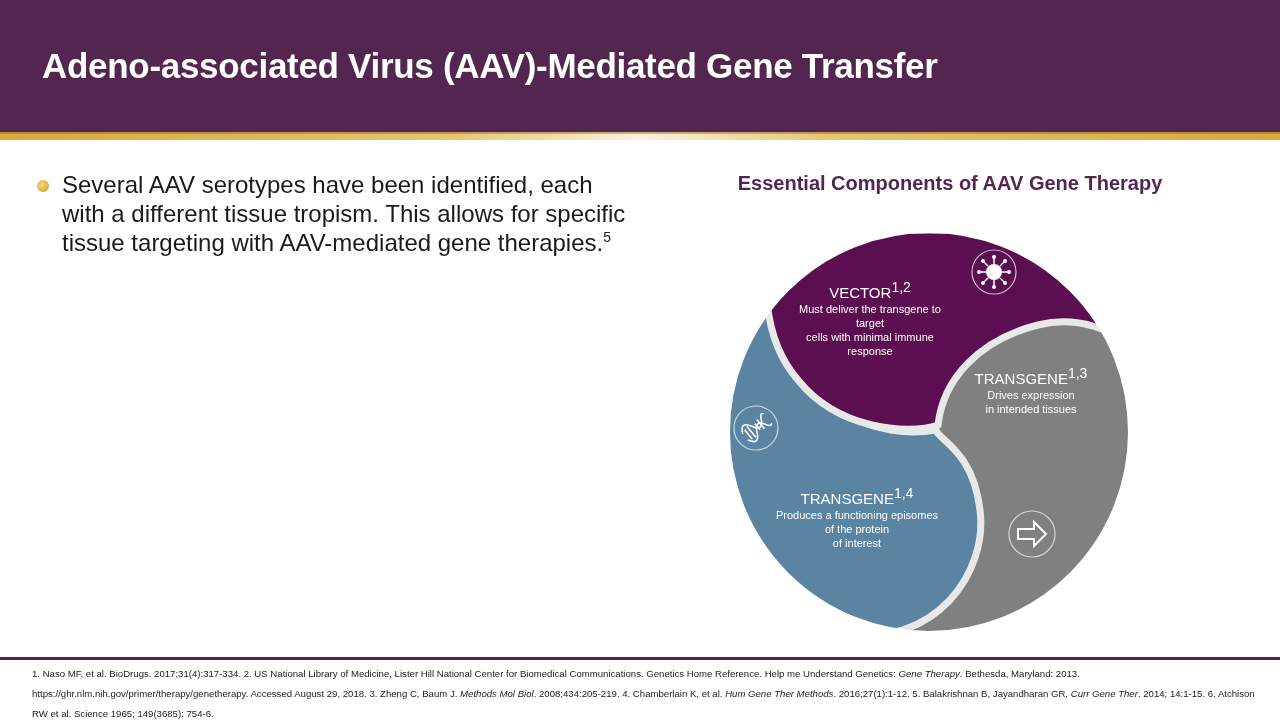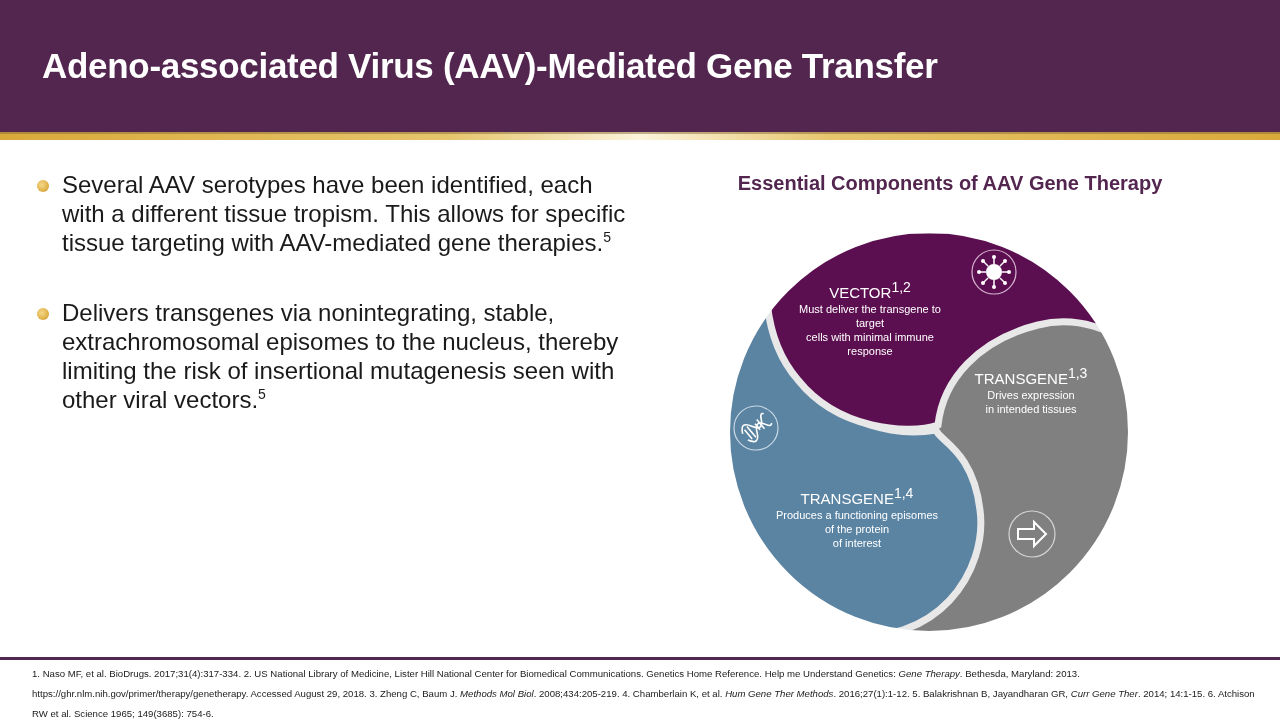--- a/index.html
+++ b/index.html
@@ -34,24 +34,20 @@
 
 <div class="header">
   <div class="header-title">Adeno-associated Virus (AAV)-Mediated Gene Transfer</div>
 </div>
 <div class="gold-bar"></div>
 
 <div class="bullets">
   <div class="bullet">
     <span class="dot"></span>
     <span>Several AAV serotypes have been identified, each with a different tissue tropism. This allows for specific tissue targeting with AAV-mediated gene therapies.</span><sup>5</sup>
-  </div>
-  <div class="bullet">
-    <span class="dot"></span>
-    <span>Delivers transgenes via nonintegrating, stable, extrachromosomal episomes to the nucleus, thereby limiting the risk of insertional mutagenesis seen with other viral vectors.</span><sup>5</sup>
   </div>
 </div>
 
 <div class="diagram-title">Essential Components of AAV Gene Therapy</div>
 
 <div class="diagram">
   <svg width="424" height="404" viewBox="0 0 424 404">
     <defs>
       <clipPath id="outer">
           <circle cx="211" cy="202" r="200"></circle>

